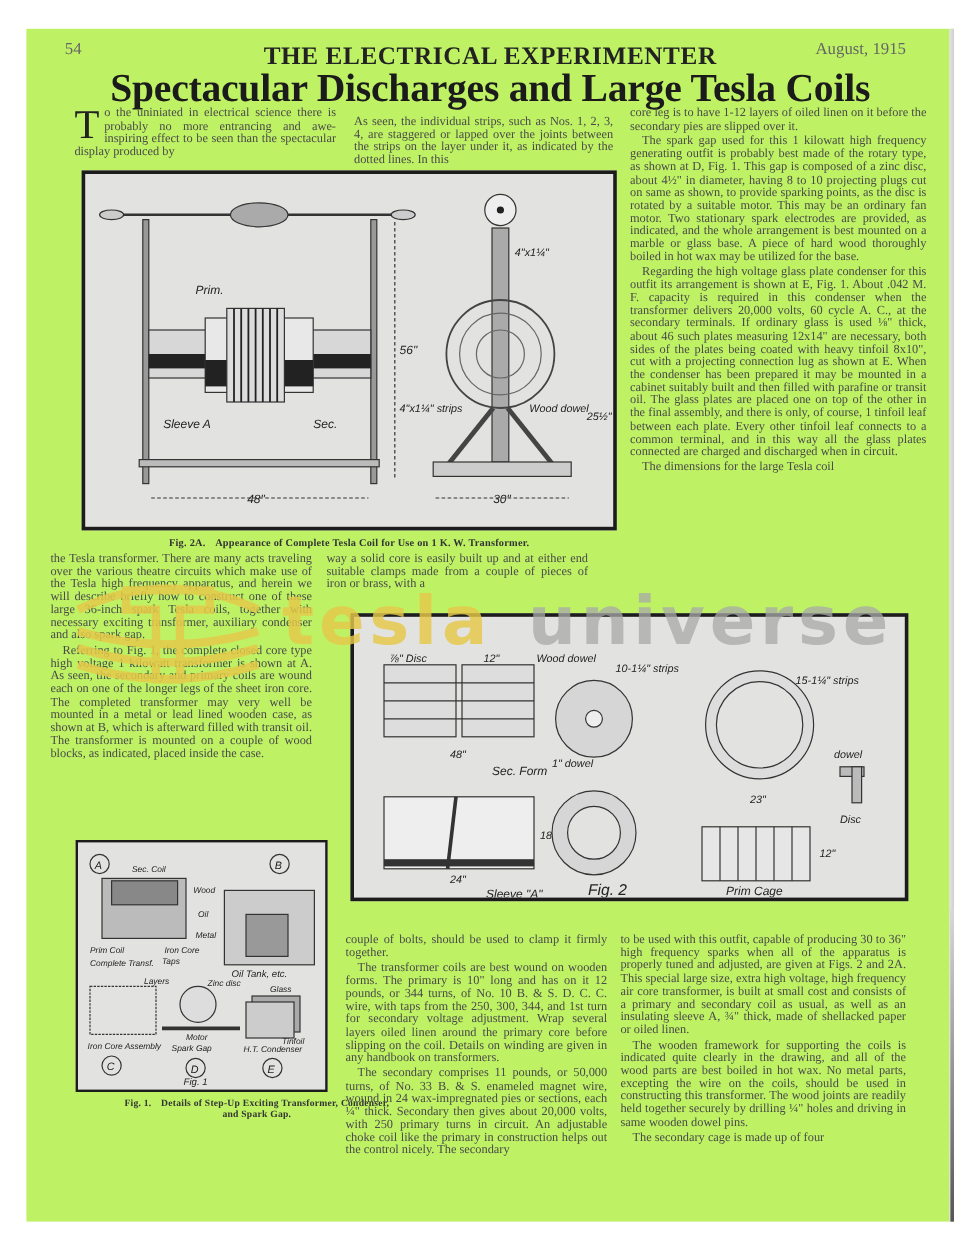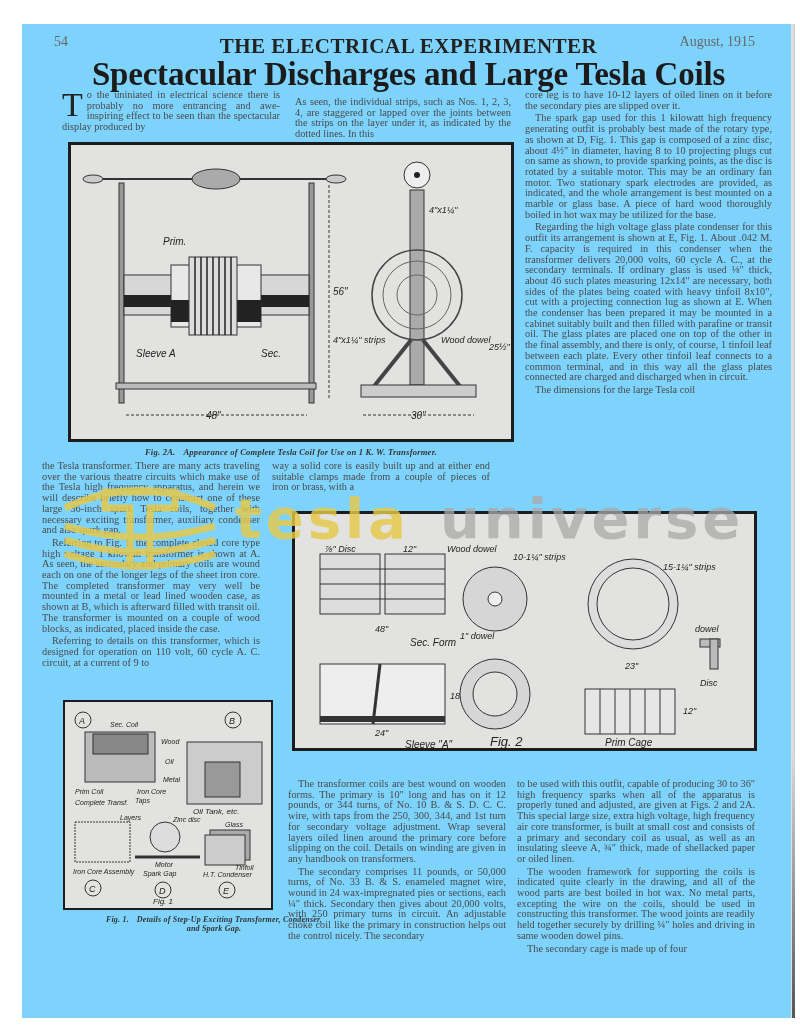--- a/index.html
+++ b/index.html
@@ -1,31 +1,31 @@
 <!DOCTYPE html>
 <html><head>
 <meta charset="utf-8">
 <style>
   html, body { margin:0; padding:0; background:#ffffff; }
   body { width:800px; height:1035px; position:relative; overflow:hidden; font-family:"Liberation Serif", serif; color:#3a3a3a; }
-  .page { position:absolute; left:22px; top:24px; width:773px; height:994px; background:#7dd3fc; }
+  .page { position:absolute; left:22px; top:24px; width:773px; height:994px; background:#bef264; }
   .page-shadow-right { position:absolute; right:0; top:0; width:4px; height:100%; background:linear-gradient(to right,#e4e4e4,#cfcfcf); }
   .page-shadow-right.dark-bottom { top:auto; bottom:0; height:260px; background:linear-gradient(to bottom,#d8d8d8,#555); width:3px; }
   .running-head { position:absolute; top:10px; left:0; width:100%; height:20px; }
   .page-num { position:absolute; left:32px; top:0; font-size:14px; color:#666; }
   .mag-title { position:absolute; left:0; width:100%; top:0; text-align:center; font-size:21px; font-weight:bold; letter-spacing:0.5px; color:#222; }
   .issue-date { position:absolute; right:40px; top:0; font-size:14px; color:#666; }
   .headline { position:absolute; top:32px; left:0; width:100%; text-align:center; font-size:33px; font-weight:bold; color:#1b1b1b; letter-spacing:-0.2px; }
   .col { position:absolute; font-size:10.3px; line-height:10.7px; text-align:justify; color:#4a4a4a; }
   .col p { margin:0 0 2px 0; text-indent:10px; }
   .col p.noindent { text-indent:0; }
   .dropcap { float:left; font-size:34px; line-height:26px; margin:2px 4px 0 0; color:#222; }
   .figure { position:absolute; background:#e2e2e0; border:3px solid #1c1c1c; box-sizing:border-box; }
   .figure svg { position:absolute; left:0; top:0; }
-  .caption { position:absolute; font-size:8.6px; font-weight:bold; color:#333; text-align:center; letter-spacing:0.2px;font-style:italic; }
+  .caption { position:absolute; font-size:8.6px; font-weight:bold; color:#333; text-align:center; letter-spacing:0.2px; }
   .caption .fig-num { margin-right:8px; }
   .watermark { position:absolute; left:55px; top:478px; width:690px; height:96px; pointer-events:none; }
   .wm-word { position:absolute; font-family:"DejaVu Sans", sans-serif; font-weight:bold; font-size:56px; letter-spacing:4px; }
   .wm-tesla { left:180px; top:8px; color:#e6c94a; opacity:0.82; }
   .wm-universe { left:385px; top:8px; color:#a9a9a9; opacity:0.75; }
   .label { font-family:"Liberation Sans", sans-serif; font-style:italic; fill:#222; }
 </style>
 </head>
 <body>
 
@@ -43,21 +43,21 @@
 
   <div class="col" style="left:40px; top:66px; width:218px;">
     <p class="noindent"><span class="dropcap">T</span><span>o the uniniated in electrical science there is probably no more entrancing and awe-inspiring effect to be seen than the spectacular display produced by</span></p>
   </div>
 
   <div class="col" style="left:273px; top:73px; width:216px;">
     <p class="noindent">As seen, the individual strips, such as Nos. 1, 2, 3, 4, are staggered or lapped over the joints between the strips on the layer under it, as indicated by the dotted lines. In this</p>
   </div>
 
   <div class="col" style="left:503px; top:66px; width:247px;">
-    <p class="noindent">core leg is to have 10-12 layers of oiled linen on it before the secondary pies are slipped over it.</p>
+    <p class="noindent">core leg is to have 1-12 layers of oiled linen on it before the secondary pies are slipped over it.</p>
     <p>The spark gap used for this 1 kilowatt high frequency generating outfit is probably best made of the rotary type, as shown at D, Fig. 1. This gap is composed of a zinc disc, about 4½" in diameter, having 8 to 10 projecting plugs cut on same as shown, to provide sparking points, as the disc is rotated by a suitable motor. This may be an ordinary fan motor. Two stationary spark electrodes are provided, as indicated, and the whole arrangement is best mounted on a marble or glass base. A piece of hard wood thoroughly boiled in hot wax may be utilized for the base.</p>
     <p>Regarding the high voltage glass plate condenser for this outfit its arrangement is shown at E, Fig. 1. About .042 M. F. capacity is required in this condenser when the transformer delivers 20,000 volts, 60 cycle A. C., at the secondary terminals. If ordinary glass is used ⅛" thick, about 46 such plates measuring 12x14" are necessary, both sides of the plates being coated with heavy tinfoil 8x10", cut with a projecting connection lug as shown at E. When the condenser has been prepared it may be mounted in a cabinet suitably built and then filled with parafine or transit oil. The glass plates are placed one on top of the other in the final assembly, and there is only, of course, 1 tinfoil leaf between each plate. Every other tinfoil leaf connects to a common terminal, and in this way all the glass plates connected are charged and discharged when in circuit.</p>
     <p>The dimensions for the large Tesla coil</p>
   </div>
 
   <div class="figure" style="left:46px; top:118px; width:446px; height:300px;">
     <svg width="440" height="294" viewBox="0 0 440 294">
 
       <rect x="48" y="38" width="5" height="220" fill="#999" stroke="#333"></rect>
       <rect x="238" y="38" width="5" height="220" fill="#999" stroke="#333"></rect>
@@ -108,21 +108,20 @@
       <text class="label" x="340" y="274" font-size="10">30"</text>
     </svg>
   </div>
   <div class="caption" style="left:46px; top:423px; width:446px;">
     <span class="fig-num">Fig. 2A.</span><span>Appearance of Complete Tesla Coil for Use on 1 K. W. Transformer.</span>
   </div>
 
   <div class="col" style="left:20px; top:437px; width:218px;">
     <p class="noindent">the Tesla transformer. There are many acts traveling over the various theatre circuits which make use of the Tesla high frequency apparatus, and herein we will describe briefly how to construct one of these large 36-inch spark Tesla coils, together with necessary exciting transformer, auxiliary condenser and also spark gap.</p>
     <p>Referring to Fig. 1, the complete closed core type high voltage 1 kilowatt transformer is shown at A. As seen, the secondary and primary coils are wound each on one of the longer legs of the sheet iron core. The completed transformer may very well be mounted in a metal or lead lined wooden case, as shown at B, which is afterward filled with transit oil. The transformer is mounted on a couple of wood blocks, as indicated, placed inside the case.</p>
-    <p>Referring to details on this transformer, which is designed for operation on 110 volt, 60 cycle A. C. circuit, at a current of 9 to</p>
   </div>
 
   <div class="col" style="left:250px; top:437px; width:218px;">
     <p class="noindent">way a solid core is easily built up and at either end suitable clamps made from a couple of pieces of iron or brass, with a</p>
   </div>
 
   <div class="figure" style="left:270px; top:487px; width:465px; height:240px;">
     <svg width="459" height="234" viewBox="0 0 459 234">
 
       <g stroke="#333" fill="#ddd">
@@ -216,20 +215,21 @@
       <circle cx="162" cy="188" r="8" fill="none" stroke="#333"></circle>
       <text class="label" x="158" y="192" font-size="9">E</text>
     </svg>
   </div>
   <div class="caption" style="left:36px; top:891px; width:222px; font-size:8px; line-height:9px;margin-left:45px;">
     <span class="fig-num">Fig. 1.</span><span>Details of Step-Up Exciting Transformer, Condenser, and Spark Gap.</span>
   </div>
 
 
   <div class="col" style="left:266px; top:755px; width:218px;">
+    <p class="noindent">couple of bolts, should be used to clamp it firmly together.</p>
     <p>The transformer coils are best wound on wooden forms. The primary is 10" long and has on it 12 pounds, or 344 turns, of No. 10 B. &amp; S. D. C. C. wire, with taps from the 250, 300, 344, and 1st turn for secondary voltage adjustment. Wrap several layers oiled linen around the primary core before slipping on the coil. Details on winding are given in any handbook on transformers.</p>
     <p>The secondary comprises 11 pounds, or 50,000 turns, of No. 33 B. &amp; S. enameled magnet wire, wound in 24 wax-impregnated pies or sections, each ¼" thick. Secondary then gives about 20,000 volts, with 250 primary turns in circuit. An adjustable choke coil like the primary in construction helps out the control nicely. The secondary</p>
   </div>
 
   <div class="col" style="left:495px; top:755px; width:238px;">
     <p class="noindent">to be used with this outfit, capable of producing 30 to 36" high frequency sparks when all of the apparatus is properly tuned and adjusted, are given at Figs. 2 and 2A. This special large size, extra high voltage, high frequency air core transformer, is built at small cost and consists of a primary and secondary coil as usual, as well as an insulating sleeve A, ¾" thick, made of shellacked paper or oiled linen.</p>
     <p>The wooden framework for supporting the coils is indicated quite clearly in the drawing, and all of the wood parts are best boiled in hot wax. No metal parts, excepting the wire on the coils, should be used in constructing this transformer. The wood joints are readily held together securely by drilling ¼" holes and driving in same wooden dowel pins.</p>
     <p>The secondary cage is made up of four</p>
   </div>
 </div>

